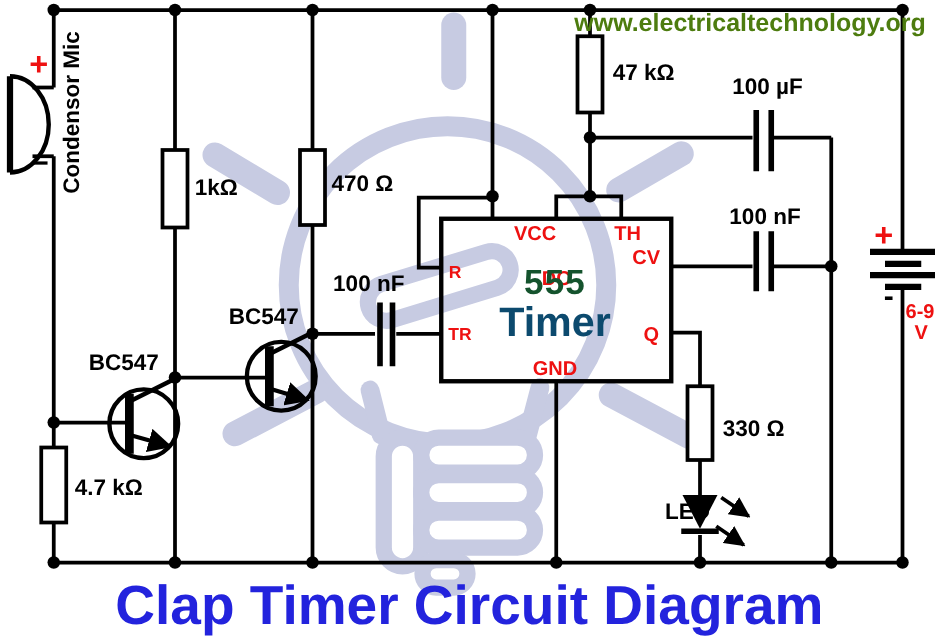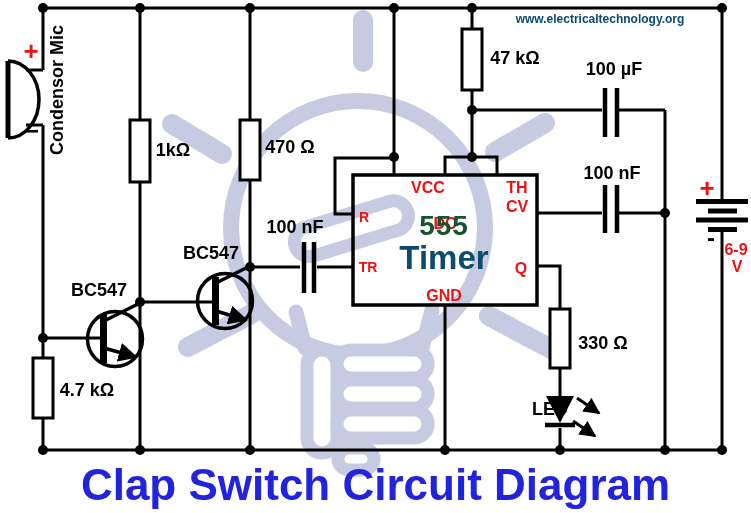--- a/index.html
+++ b/index.html
@@ -7,21 +7,21 @@
           font-family:"Liberation Sans",sans-serif;}
   svg.layer{position:absolute;left:0;top:0;}
   .lbl{position:absolute;transform:translate(-50%,-50%);white-space:nowrap;
        font-weight:bold;color:#000;font-size:18px;line-height:1;}
   .lbl.small{font-size:16px;}
   .lbl.pin{color:#ee1111;font-size:16px;}
   .lbl.pin.sm{font-size:14px;}
   .lbl.blue1{color:#14532d;font-size:28px;letter-spacing:1px;}
   .lbl.blue2{color:#0c4a6e;font-size:33px;}
   .lbl.red{color:#ee1111;}
-  .lbl.gray{color:#0c4a6e;font-size:12px;}
+  .lbl.gray{color:#4d7c0f;font-size:20px;}
   .lbl.rot{transform:translate(-50%,-50%) rotate(-90deg);font-size:18px;}
   .plus{font-size:26px;}
   .minus{font-size:24px;}
   #title{position:absolute;left:0;right:0;top:460px;text-align:center;
          font-weight:bold;font-size:44px;color:#2323dd;letter-spacing:0px;}
 </style>
 </head>
 <body>
 
 <div id="canvas">
@@ -181,28 +181,28 @@
   <div class="lbl" style="left:614px;top:69px;">100 µF</div>
   <div class="lbl" style="left:612px;top:173px;">100 nF</div>
 
   <div class="lbl" style="left:99px;top:290px;">BC547</div>
   <div class="lbl" style="left:211px;top:253px;">BC547</div>
 
   <div class="lbl" style="left:521px;top:409px;margin-left:29px;">LED</div>
 
   <div class="lbl pin" style="left:392px;top:188px;margin-left:36px;">VCC</div>
   <div class="lbl pin" style="left:445px;top:188px;margin-top:36px;">DC</div>
-  <div class="lbl pin" style="left:517px;top:188px;">TH</div>
+  <div class="lbl pin" style="left:502px;top:188px;">TH</div>
   <div class="lbl pin sm" style="left:364px;top:217px;">R</div>
   <div class="lbl pin sm" style="left:368px;top:267px;">TR</div>
   <div class="lbl pin" style="left:517px;top:207px;">CV</div>
   <div class="lbl pin" style="left:521px;top:269px;">Q</div>
   <div class="lbl pin" style="left:444px;top:296px;">GND</div>
   <div class="lbl blue1" style="left:444px;top:226px;">555</div>
   <div class="lbl blue2" style="left:444px;top:257px;">Timer</div>
 
   <div class="lbl red plus" style="left:707px;top:188px;">+</div>
   <div class="lbl minus" style="left:711px;top:238px;">-</div>
   <div class="lbl red small" style="left:736px;top:250px;">6-9</div>
   <div class="lbl red small" style="left:737px;top:267px;">V</div>
 
-  <div id="title">Clap Switch Circuit Diagram</div>
+  <div id="title">Clap Timer Circuit Diagram</div>
 </div>
 
 </body></html>

